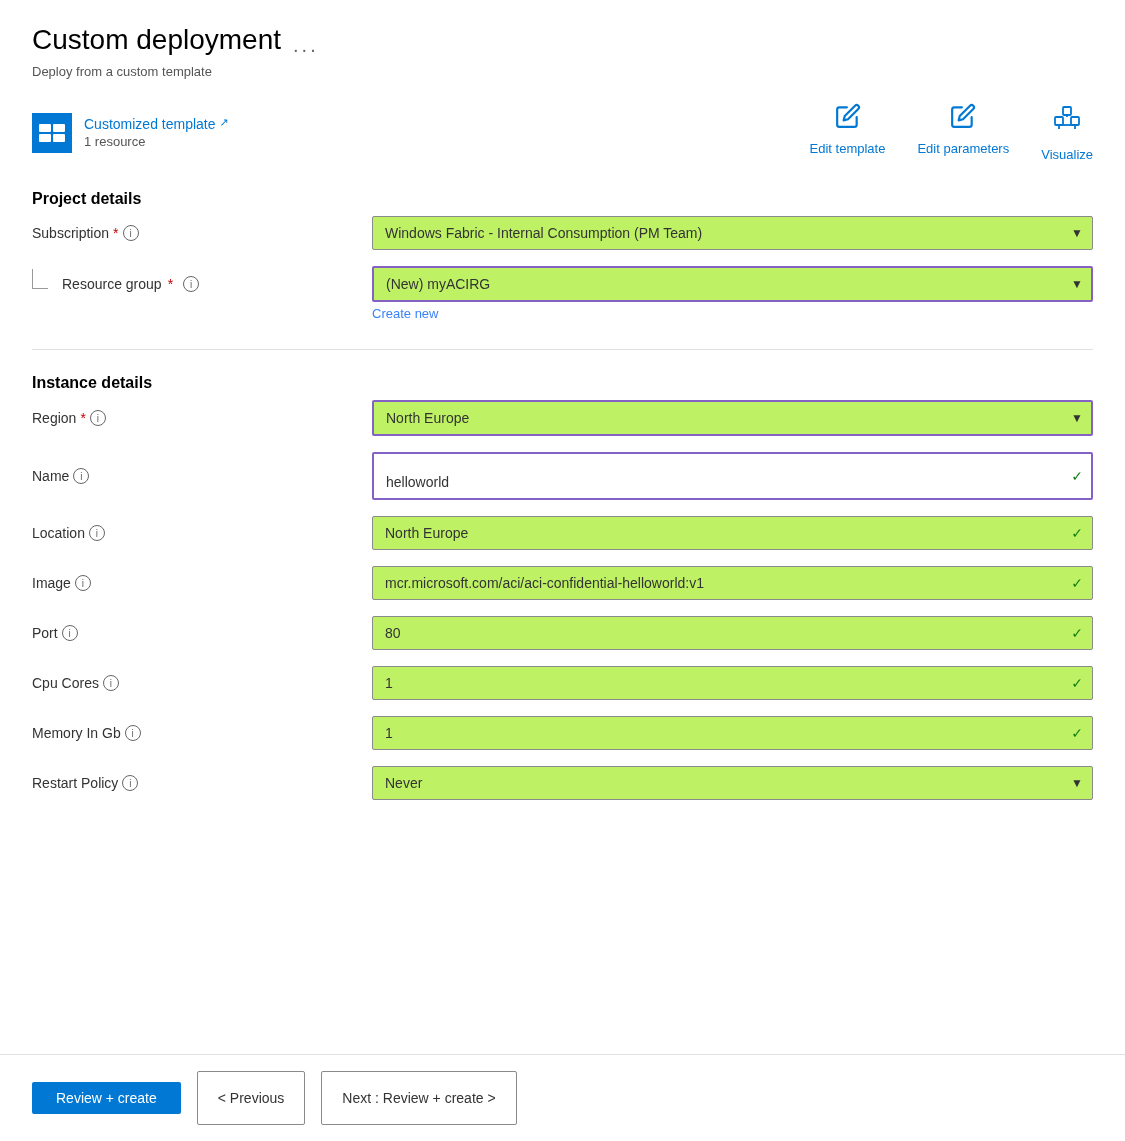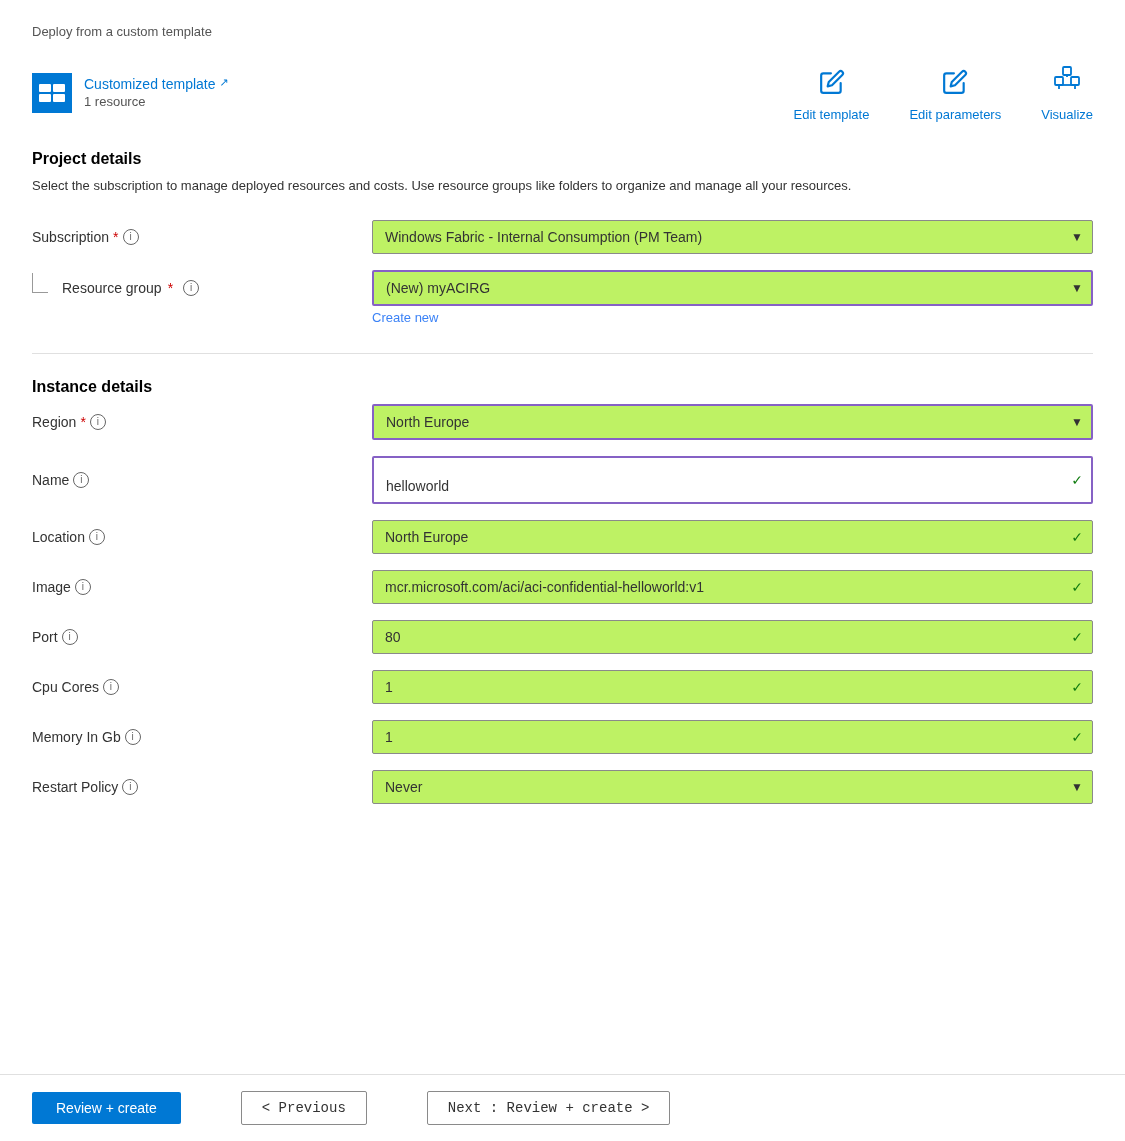--- a/index.html
+++ b/index.html
@@ -14,21 +14,21 @@
     
     .template-bar { display: flex; align-items: center; justify-content: space-between; margin-bottom: 28px; }
     .template-info { display: flex; align-items: center; gap: 12px; }
     .template-icon { width: 40px; height: 40px; background: #0078d4; display: flex; align-items: center; justify-content: center; }
     .template-icon-inner { display: grid; grid-template-columns: 1fr 1fr; gap: 2px; padding: 5px; }
     .template-icon-cell { width: 12px; height: 8px; background: #fff; border-radius: 1px; }
     .template-text-group { display: flex; flex-direction: column; }
     .template-link { color: #0078d4; text-decoration: none; font-size: 14px; display: flex; align-items: flex-start; gap: 4px; }
     .template-resource-count { font-size: 13px; color: #555; margin-top: 2px; }
     
-    .toolbar-actions { display: flex; align-items: flex-end; gap: 40px; }
+    .toolbar-actions { display: flex; align-items: flex-start; gap: 32px; }
     .toolbar-action { display: flex; flex-direction: column; align-items: center; gap: 6px; cursor: pointer; text-decoration: none; }
     .toolbar-action-icon { color: #0078d4; font-size: 22px; }
     .toolbar-action-label { color: #0078d4; font-size: 13px; }
     
     .section-title { font-size: 16px; font-weight: 600; color: #000; margin-bottom: 8px; }
     .section-description { font-size: 13px; color: #333; line-height: 1.5; margin-bottom: 24px; max-width: 900px; }
     
     .form-section { margin-bottom: 28px; }
     
     .form-row { display: flex; align-items: center; margin-bottom: 16px; }
@@ -48,30 +48,34 @@
     .create-new-link { color: #3b82f6; font-size: 13px; text-decoration: none; display: inline-block; margin-top: 4px; }
     
     .form-input { width: 100%; padding: 20px 36px 8px 12px; border: 2px solid #8661c5; border-radius: 2px; font-size: 14px; color: #333; background: #fff; }
     
     .divider-line { border: none; border-top: 1px solid #e0e0e0; margin: 8px 0 24px 0; }
     
     .footer-bar { position: sticky; bottom: 0; background: #fff; border-top: 1px solid #e0e0e0; padding: 16px 32px; display: flex; align-items: center; gap: 16px; }
     
     .btn-primary { background: #0078d4; color: #fff; border: none; padding: 8px 24px; font-size: 14px; cursor: pointer; border-radius: 2px; font-family: inherit; }
     
-    .btn-secondary { background: #fff; color: #333; border: 1px solid #8a8a8a; padding: 8px 20px; font-size: 14px; cursor: pointer; border-radius: 2px; font-family: Liberation Mono, monospace; margin-left: 44px; }
+    .btn-secondary { background: #fff; color: #333; border: 1px solid #8a8a8a; padding: 18px 20px; font-size: 14px; cursor: pointer; border-radius: 2px; font-family: Liberation Sans, sans-serif; }
     
     .external-link-icon { font-size: 11px; }
   </style>
 </head>
 <body>
 
 <div class="page-wrapper">
   <div class="main-content">
 
+    <div style="display:flex; align-items:center; gap:12px; margin-bottom:4px;">
+      <h1 class="page-title">Custom deployment</h1>
+      <span style="font-size:20px; color:#666; letter-spacing:3px; cursor:pointer; margin-top:6px;">...</span>
+    </div>
     <p class="page-subtitle">Deploy from a custom template</p>
 
     <div class="template-bar">
       <div class="template-info">
         <div class="template-icon">
           <div class="template-icon-inner">
             <div class="template-icon-cell"></div>
             <div class="template-icon-cell"></div>
             <div class="template-icon-cell"></div>
             <div class="template-icon-cell"></div>
@@ -119,21 +123,20 @@
               <line x1="24" y1="22" x2="24" y2="26"></line>
             </svg>
           </span>
           <span class="toolbar-action-label">Visualize</span>
         </a>
       </div>
     </div>
 
     <div class="form-section">
       <div class="section-title">Project details</div>
-      <p class="section-description">Select the subscription to manage deployed resources and costs. Use resource groups like folders to organize and manage all your resources.</p>
 
       <div class="form-row">
         <div class="form-label">
           <span>Subscription</span>
           <span class="required-star">*</span>
           <span class="info-icon">i</span>
         </div>
         <div class="form-control-wrapper">
           <div class="select-wrapper">
             <select class="form-select">

